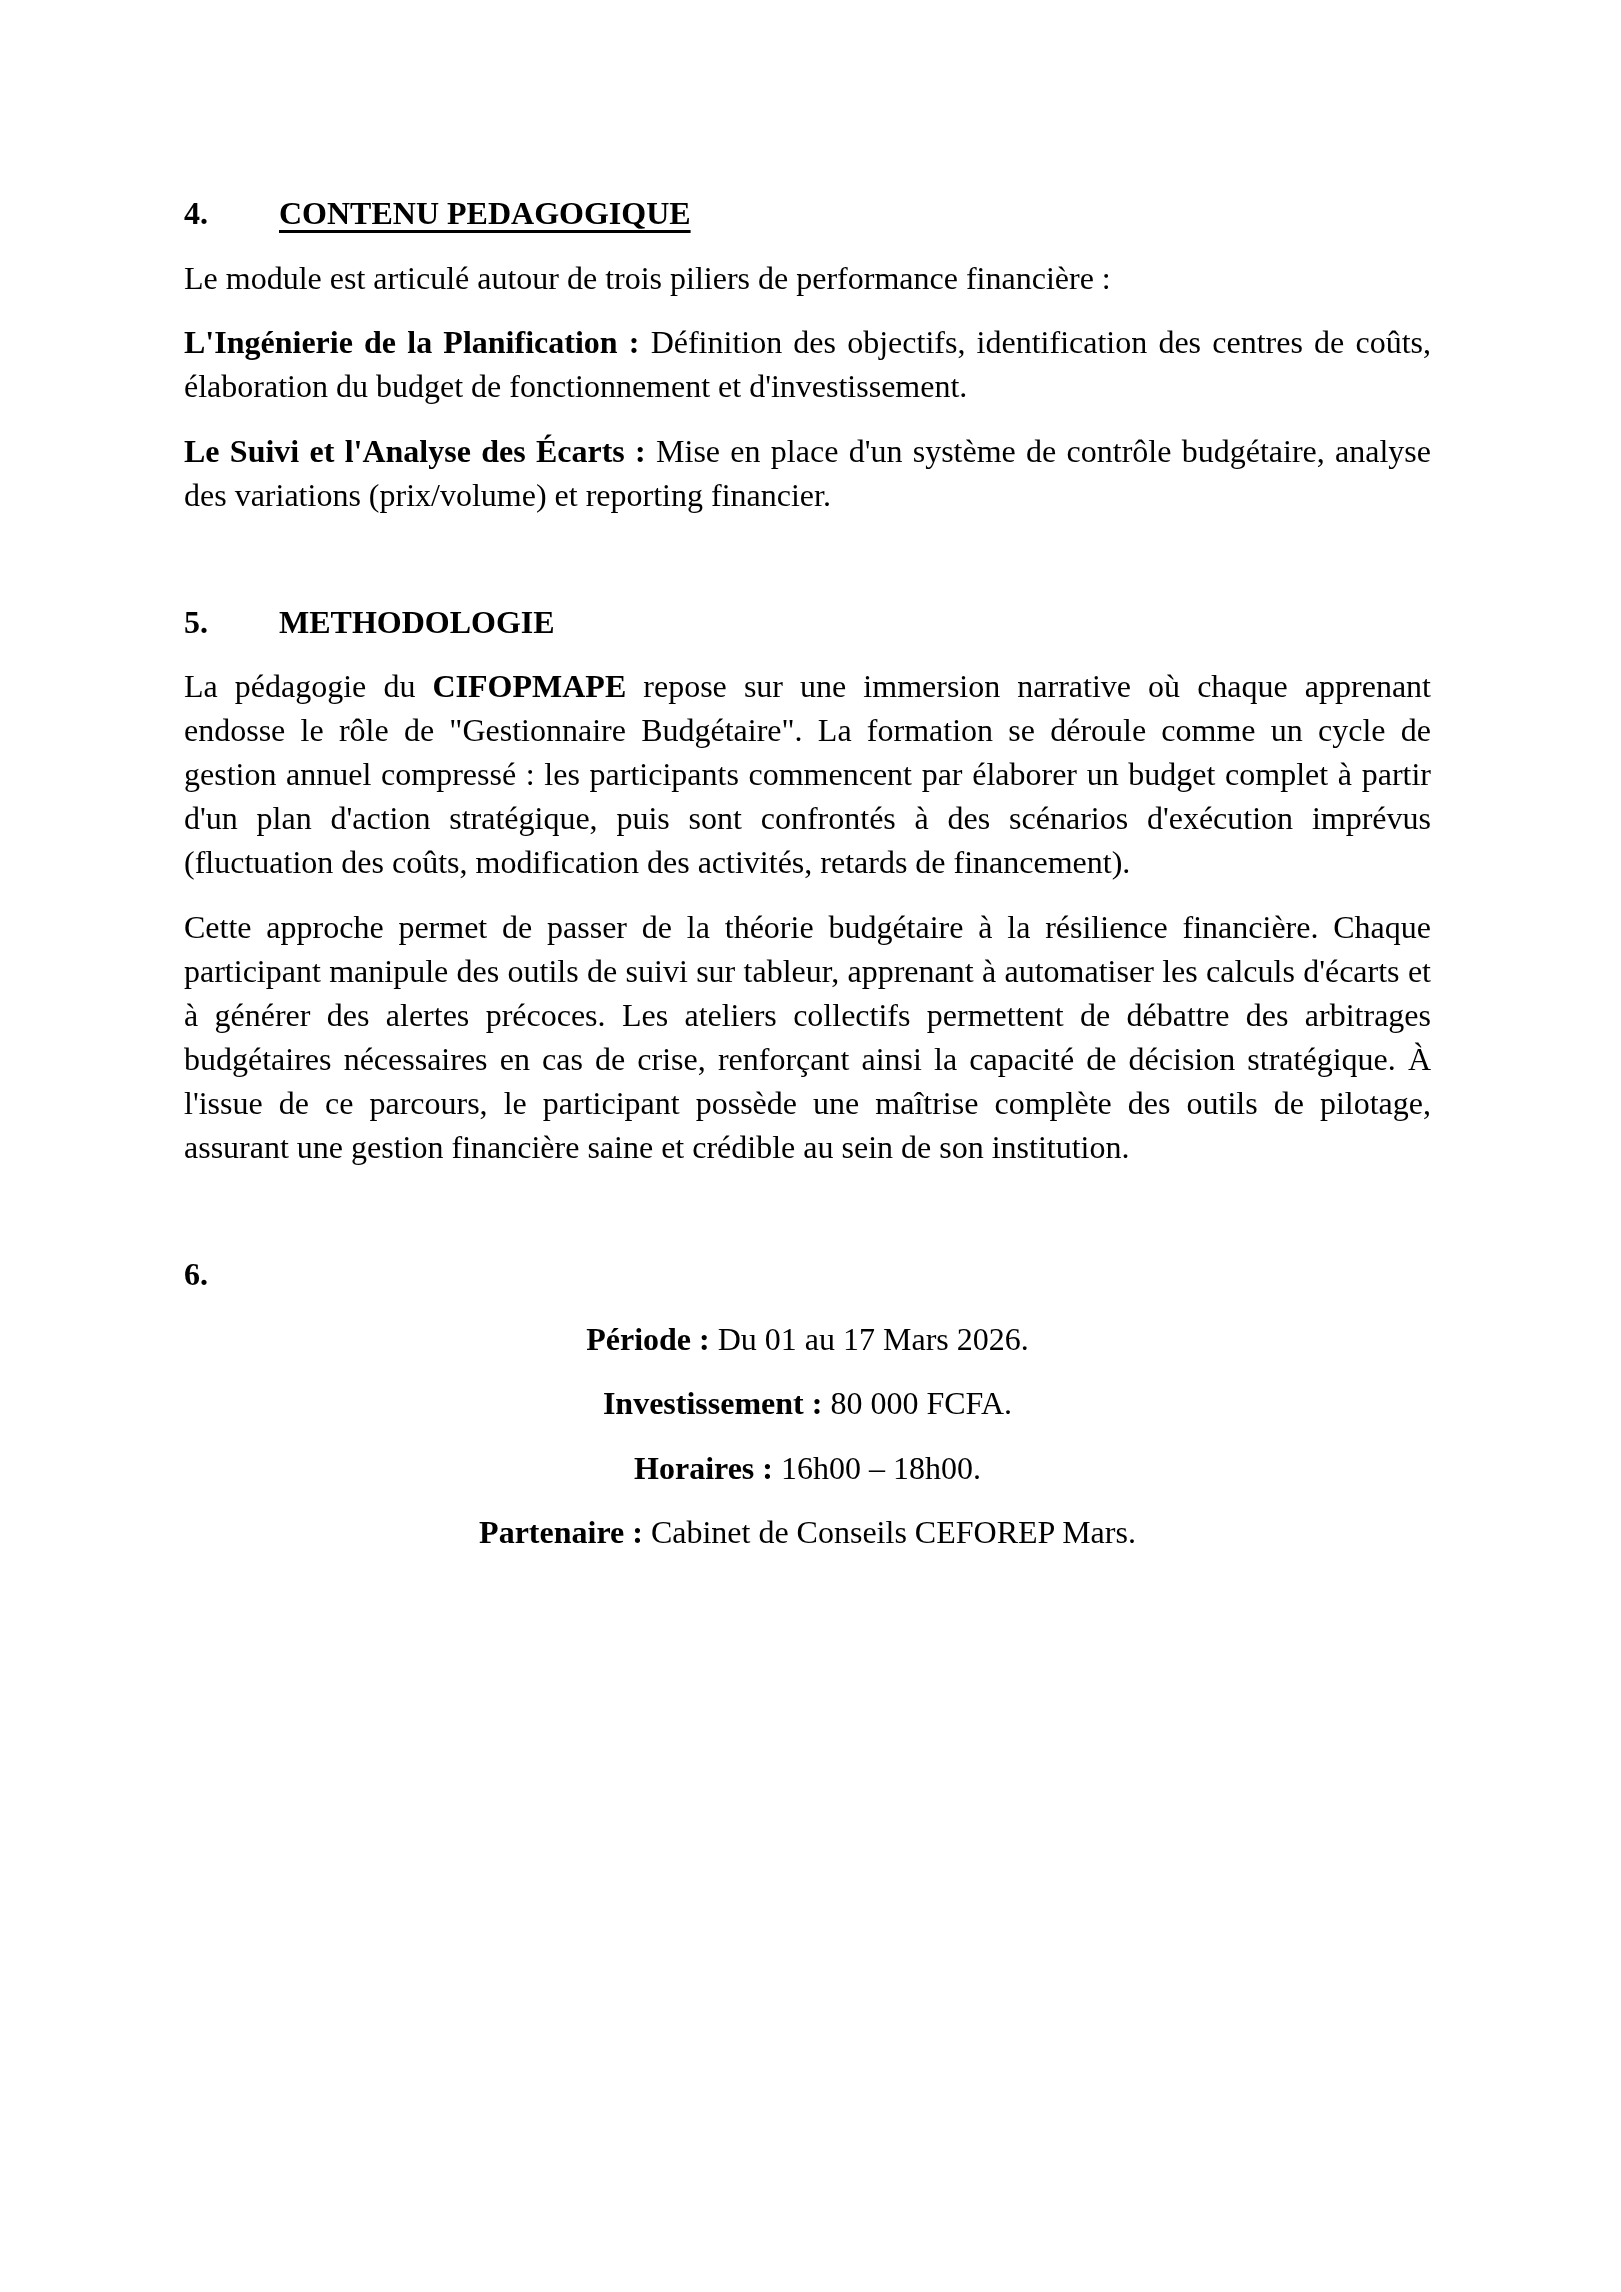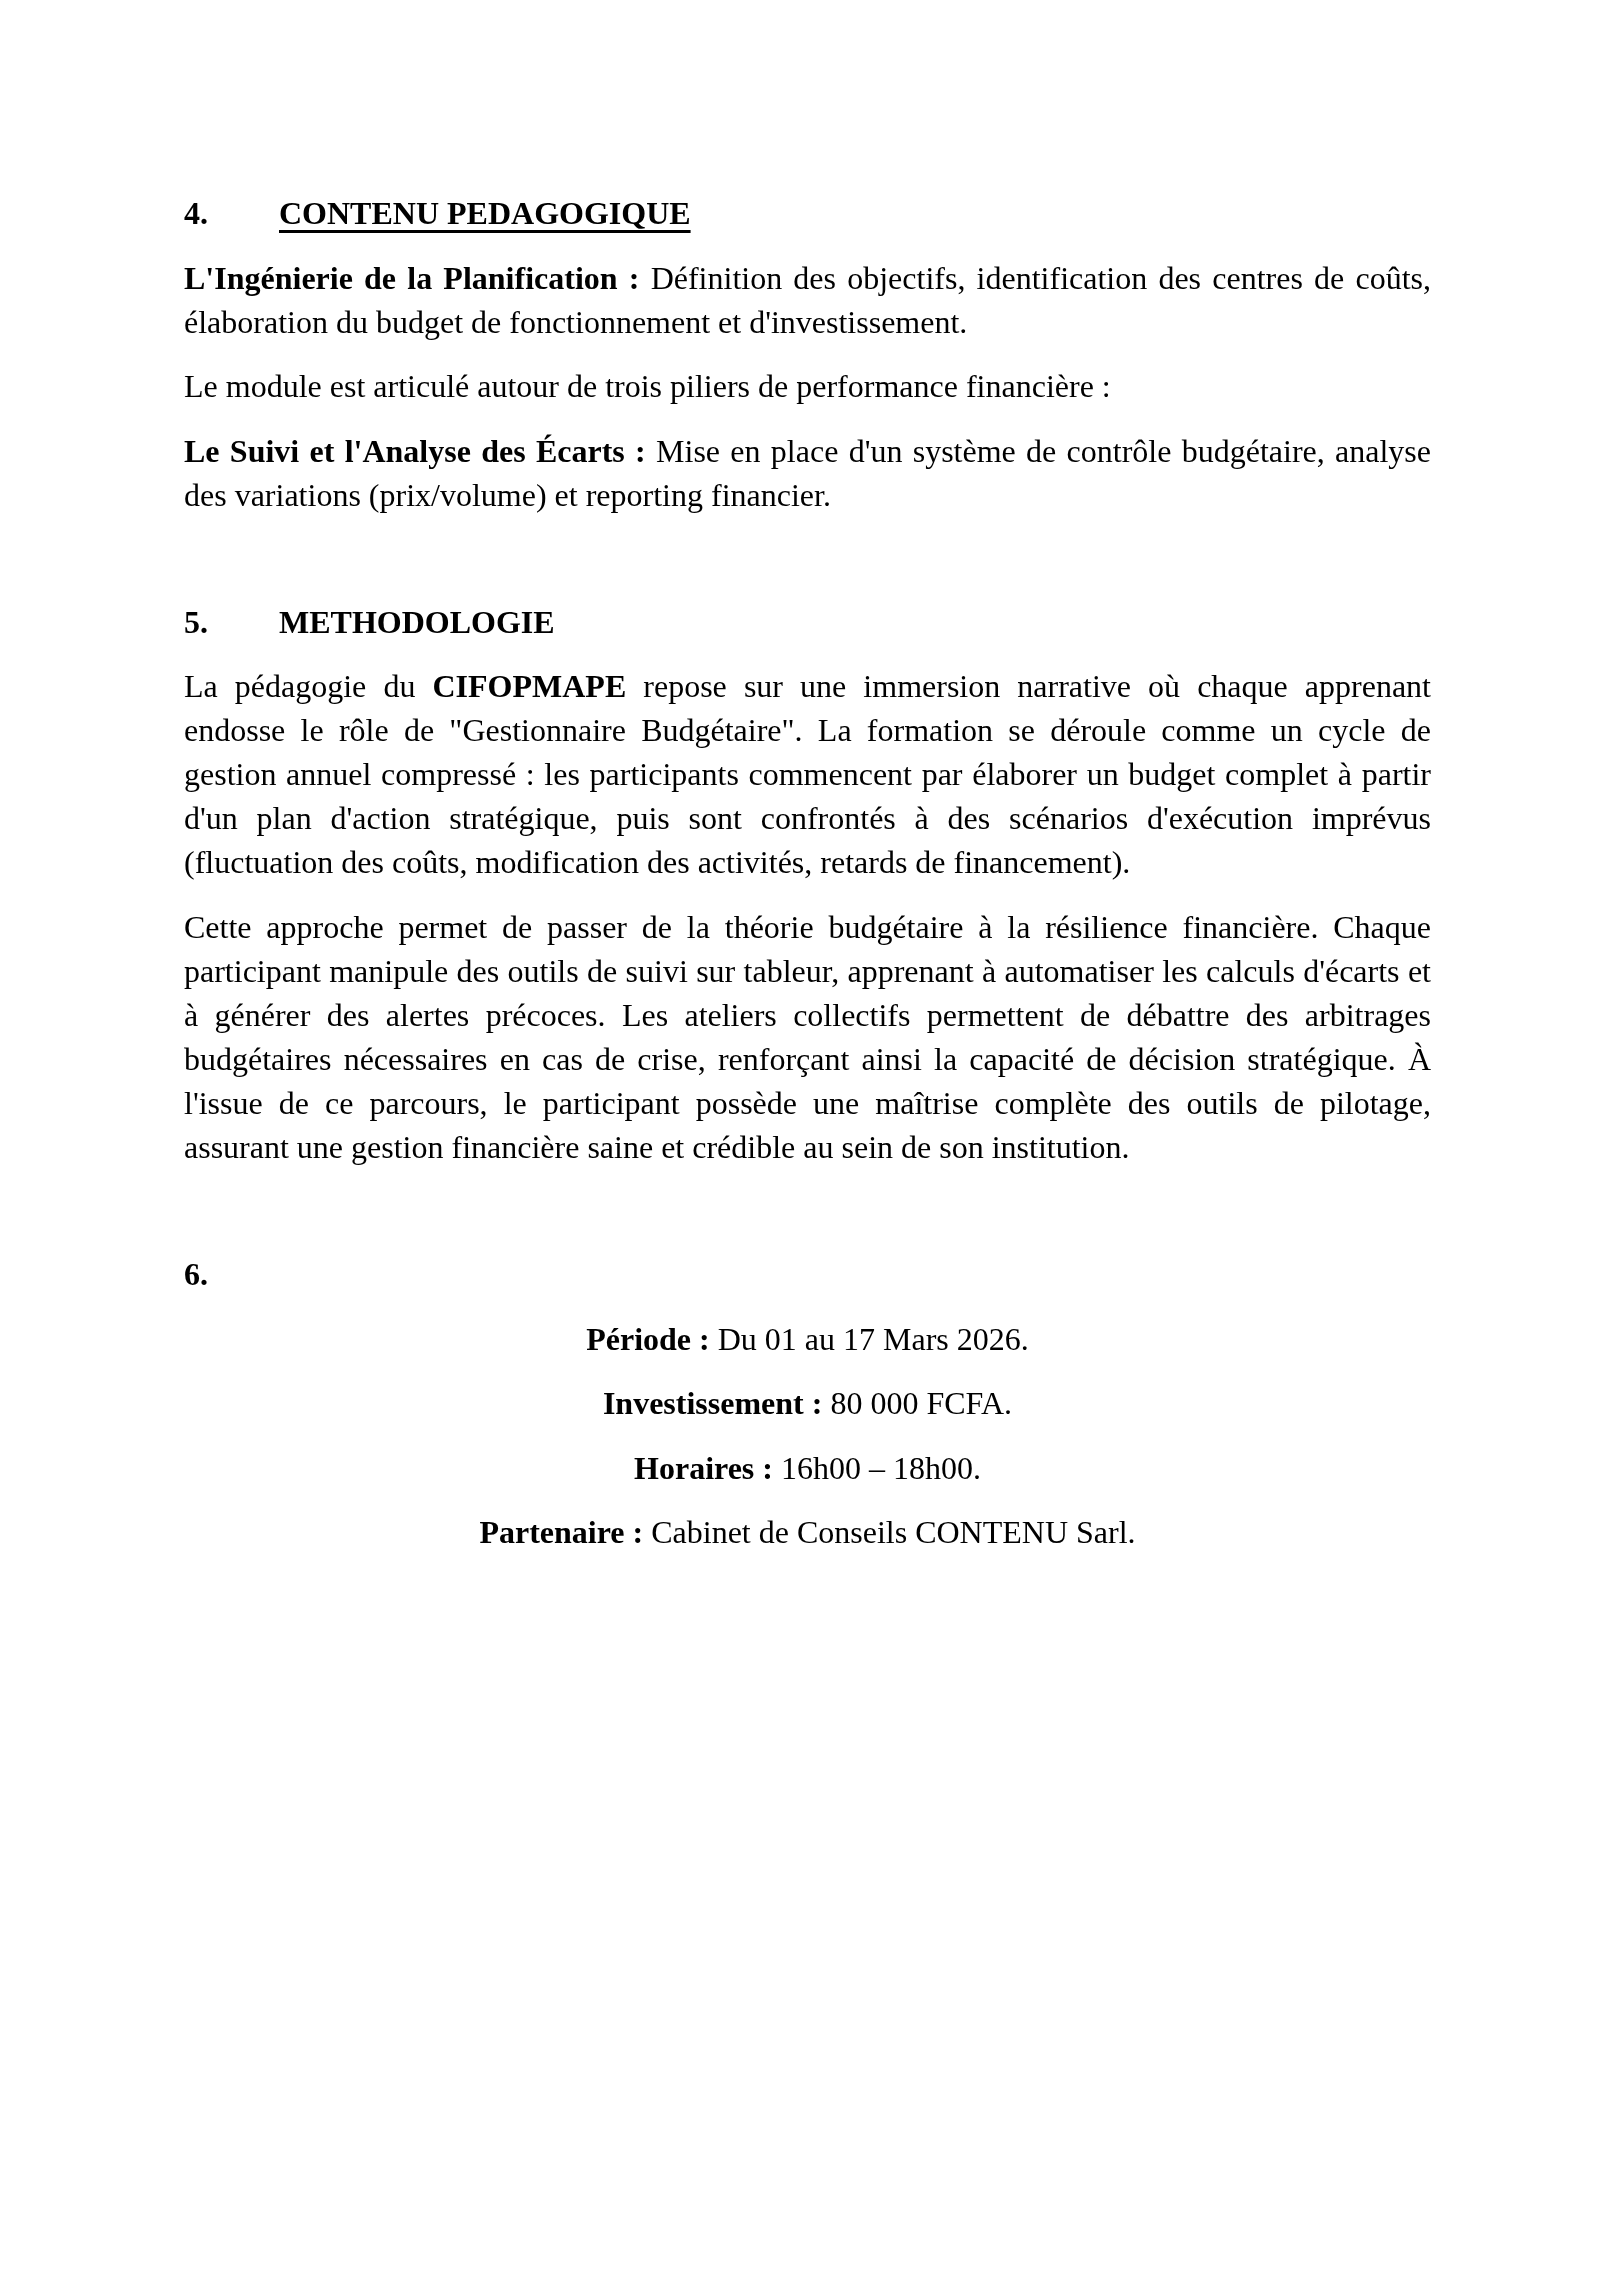--- a/index.html
+++ b/index.html
@@ -48,38 +48,38 @@
 </head>
 <body>
 
 <div class="page">
 
   <section class="doc-section">
     <h2 class="heading">
       <span class="h-num">4.</span>
       <span class="h-title underlined">CONTENU PEDAGOGIQUE</span>
     </h2>
+    <p class="para"><span>Le module est articulé autour de trois piliers de performance financière :</span></p>
     <p class="para"><b>L'Ingénierie de la Planification :</b><span> Définition des objectifs, identification des centres de coûts, élaboration du budget de fonctionnement et d'investissement.</span></p>
-    <p class="para"><span>Le module est articulé autour de trois piliers de performance financière :</span></p>
     <p class="para"><b>Le Suivi et l'Analyse des Écarts :</b><span> Mise en place d'un système de contrôle budgétaire, analyse des variations (prix/volume) et reporting financier.</span></p>
   </section>
 
   <section class="doc-section">
     <h2 class="heading">
       <span class="h-num">5.</span>
       <span class="h-title">METHODOLOGIE</span>
     </h2>
     <p class="para"><span>La pédagogie du </span><b>CIFOPMAPE</b><span> repose sur une immersion narrative où chaque apprenant endosse le rôle de "Gestionnaire Budgétaire". La formation se déroule comme un cycle de gestion annuel compressé : les participants commencent par élaborer un budget complet à partir d'un plan d'action stratégique, puis sont confrontés à des scénarios d'exécution imprévus (fluctuation des coûts, modification des activités, retards de financement).</span></p>
     <p class="para"><span>Cette approche permet de passer de la théorie budgétaire à la résilience financière. Chaque participant manipule des outils de suivi sur tableur, apprenant à automatiser les calculs d'écarts et à générer des alertes précoces. Les ateliers collectifs permettent de débattre des arbitrages budgétaires nécessaires en cas de crise, renforçant ainsi la capacité de décision stratégique. À l'issue de ce parcours, le participant possède une maîtrise complète des outils de pilotage, assurant une gestion financière saine et crédible au sein de son institution.</span></p>
   </section>
 
   <section class="doc-section">
     <h2 class="heading">
       <span class="h-num">6.</span>
     </h2>
     <p class="para info-line"><b>Période :</b><span> Du 01 au 17 Mars 2026.</span></p>
     <p class="para info-line"><b>Investissement :</b><span> 80 000 FCFA.</span></p>
     <p class="para info-line"><b>Horaires :</b><span> 16h00 – 18h00.</span></p>
-    <p class="para info-line"><b>Partenaire :</b><span> Cabinet de Conseils CONTENU Sarl.</span></p>
+    <p class="para info-line"><b>Partenaire :</b><span> Cabinet de Conseils CEFOREP Mars.</span></p>
   </section>
 
 </div>
 
 
 </body></html>

